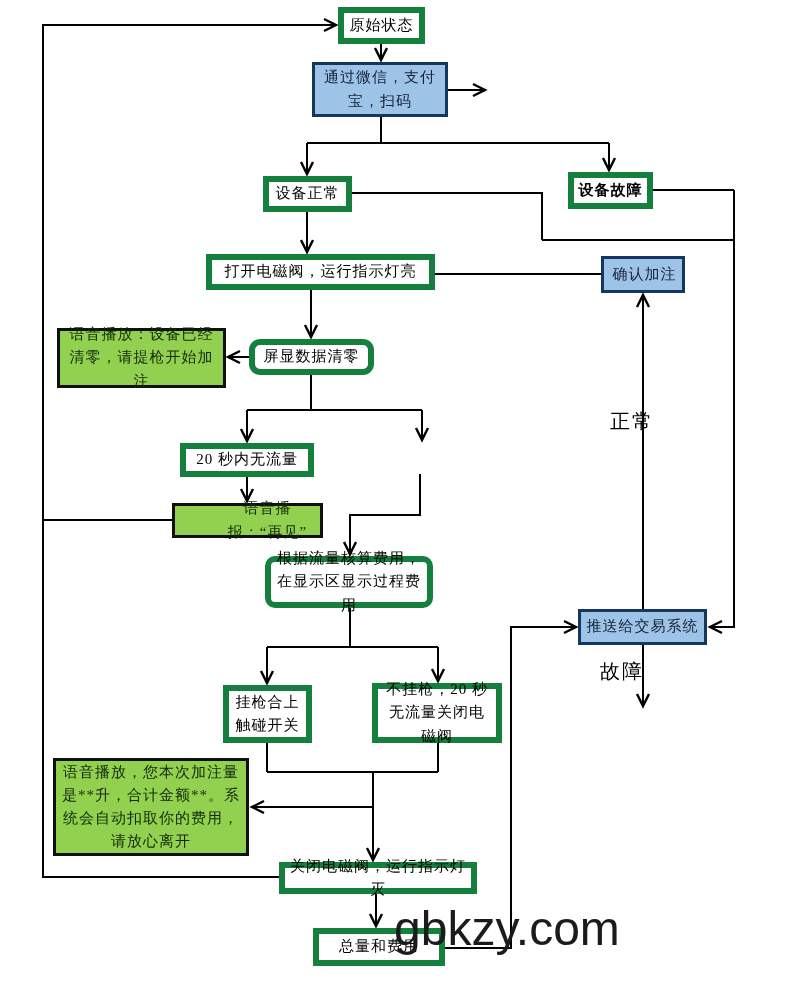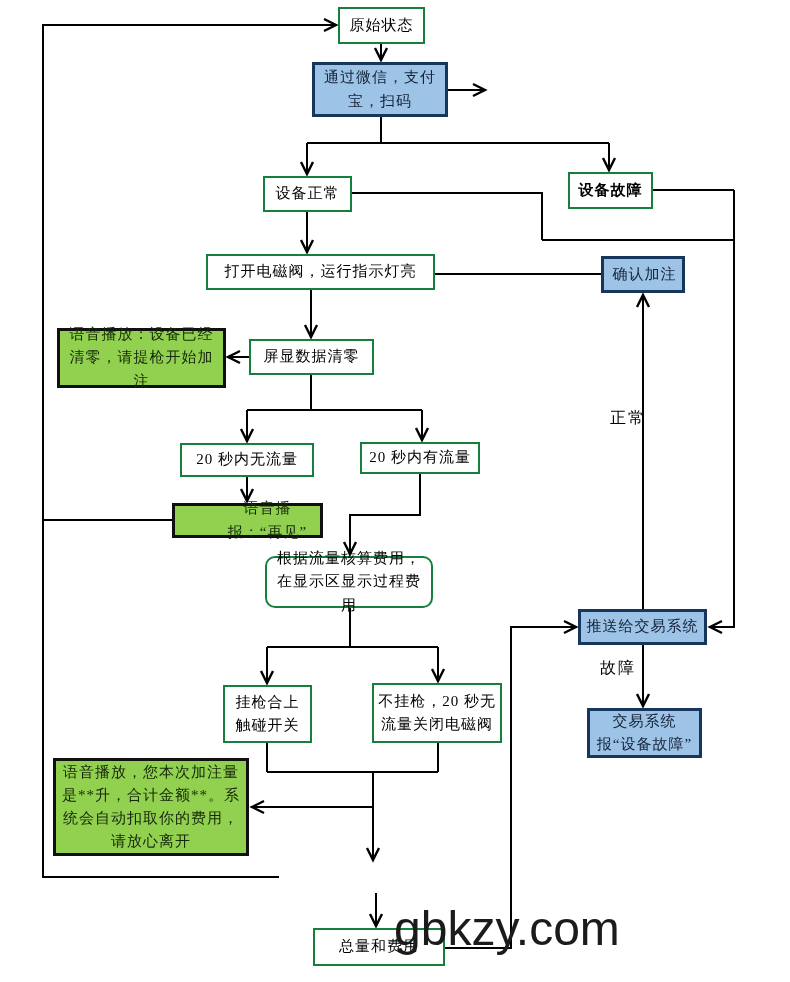--- a/index.html
+++ b/index.html
@@ -1,26 +1,26 @@
 <!DOCTYPE html>
 <html style="--green-fill: #92d050; --green-border: #101010; --green-text: #15280a; --blue-fill: #9dc3e6; --blue-border: #17365d; --blue-text: #152238; --watermark-color: #1b1b1b;"><head>
 <meta charset="utf-8">
 <style>
   html,body{margin:0;padding:0;background:#ffffff;}
   .stage{position:relative;width:790px;height:982px;background:#ffffff;overflow:hidden;
          font-family:"Liberation Serif","DejaVu Serif",serif;}
   #edge-layer{position:absolute;left:0;top:0;width:790px;height:982px;}
   .node{position:absolute;display:flex;align-items:center;justify-content:center;
         text-align:center;box-sizing:border-box;line-height:1.55;letter-spacing:1px;
-        padding:1px 4px;background:#ffffff;border:2px solid #15803d;font-size:15px;color:#000;}
+        padding:1px 4px;background:#ffffff;border:6px solid #15803d;font-size:15px;color:#000;}
   .node.green{background:var(--green-fill,#92d050);border:3px solid var(--green-border,#101010);
         color:var(--green-text,#15280a);}
   .node.blue{background:var(--blue-fill,#9dc3e6);border:3px solid var(--blue-border,#17365d);
         color:var(--blue-text,#152238);}
-  .edge-label{position:absolute;font-size:16px;color:#000;letter-spacing:2px;
+  .edge-label{position:absolute;font-size:20px;color:#000;letter-spacing:2px;
         font-family:"Liberation Serif","DejaVu Serif",serif;}
   .watermark{position:absolute;left:394px;top:901px;font-family:"Liberation Sans","DejaVu Sans",sans-serif;
         font-size:48px;color:var(--watermark-color,#1b1b1b);letter-spacing:0px;z-index:5;}
 </style>
 </head>
 <body>
 
 <div class="stage">
   <svg id="edge-layer" width="790" height="982" viewBox="0 0 790 982">
     <defs>
@@ -65,29 +65,28 @@
       <polyline points="643,645 643,706" fill="none" stroke="#000000" stroke-width="2" stroke-linejoin="miter" marker-end="url(#arrowhead)"></polyline>
     </svg>
 
   <div class="node white" style="left: 338px; top: 7px; width: 87px; height: 37px;">原始状态</div>
   <div class="node blue" style="left: 312px; top: 62px; width: 136px; height: 55px;">通过微信，支付宝，扫码</div>
   <div class="node white" style="left: 263px; top: 176px; width: 89px; height: 36px;">设备正常</div>
   <div class="node white" style="left: 568px; top: 172px; width: 85px; height: 37px; font-weight: bold;">设备故障</div>
   <div class="node white" style="left: 206px; top: 254px; width: 229px; height: 36px; text-align: right;">打开电磁阀，运行指示灯亮</div>
   <div class="node blue" style="left: 601px; top: 256px; width: 84px; height: 37px; padding-left: 7px;">确认加注</div>
   <div class="node green" style="left: 57px; top: 328px; width: 169px; height: 60px;">语音播放：设备已经清零，请提枪开始加注</div>
-  <div class="node white" style="left: 249px; top: 339px; width: 125px; height: 36px;">屏显数据清零</div>
+  <div class="node white" style="left: 249px; top: 339px; width: 125px; height: 36px; border-radius: 11px;">屏显数据清零</div>
   <div class="node white" style="left: 180px; top: 443px; width: 134px; height: 34px;">20 秒内无流量</div>
-  <div class="node white" style="left: 360px; top: 442px; width: 120px; height: 32px;">20 秒内有流量</div>
   <div class="node green" style="left: 172px; top: 503px; width: 151px; height: 35px; padding-left: 44px;">语音播报：“再见”</div>
   <div class="node white" style="left: 265px; top: 556px; width: 168px; height: 52px; border-radius: 10px;">根据流量核算费用，在显示区显示过程费用</div>
   <div class="node white" style="left: 223px; top: 685px; width: 89px; height: 58px;">挂枪合上触碰开关</div>
   <div class="node white" style="left: 372px; top: 683px; width: 130px; height: 60px;">不挂枪，20 秒无流量关闭电磁阀</div>
   <div class="node green" style="left: 53px; top: 758px; width: 196px; height: 98px;">语音播放，您本次加注量是**升，合计金额**。系统会自动扣取你的费用，请放心离开</div>
+  <div class="node white" style="left: 279px; top: 862px; width: 198px; height: 32px;">关闭电磁阀，运行指示灯灭</div>
   <div class="node white" style="left: 313px; top: 928px; width: 132px; height: 38px;">总量和费用</div>
   <div class="node blue" style="left: 578px; top: 609px; width: 129px; height: 36px;">推送给交易系统</div>
-  <div class="node blue" style="left: 587px; top: 708px; width: 115px; height: 50px;">交易系统报“设备故障”</div>
 
   <span class="edge-label" style="left: 610px; top: 408px;">正常</span>
   <span class="edge-label" style="left: 600px; top: 658px;">故障</span>
 
   <div class="watermark">gbkzy.com</div>
 </div>
 
 </body></html>

